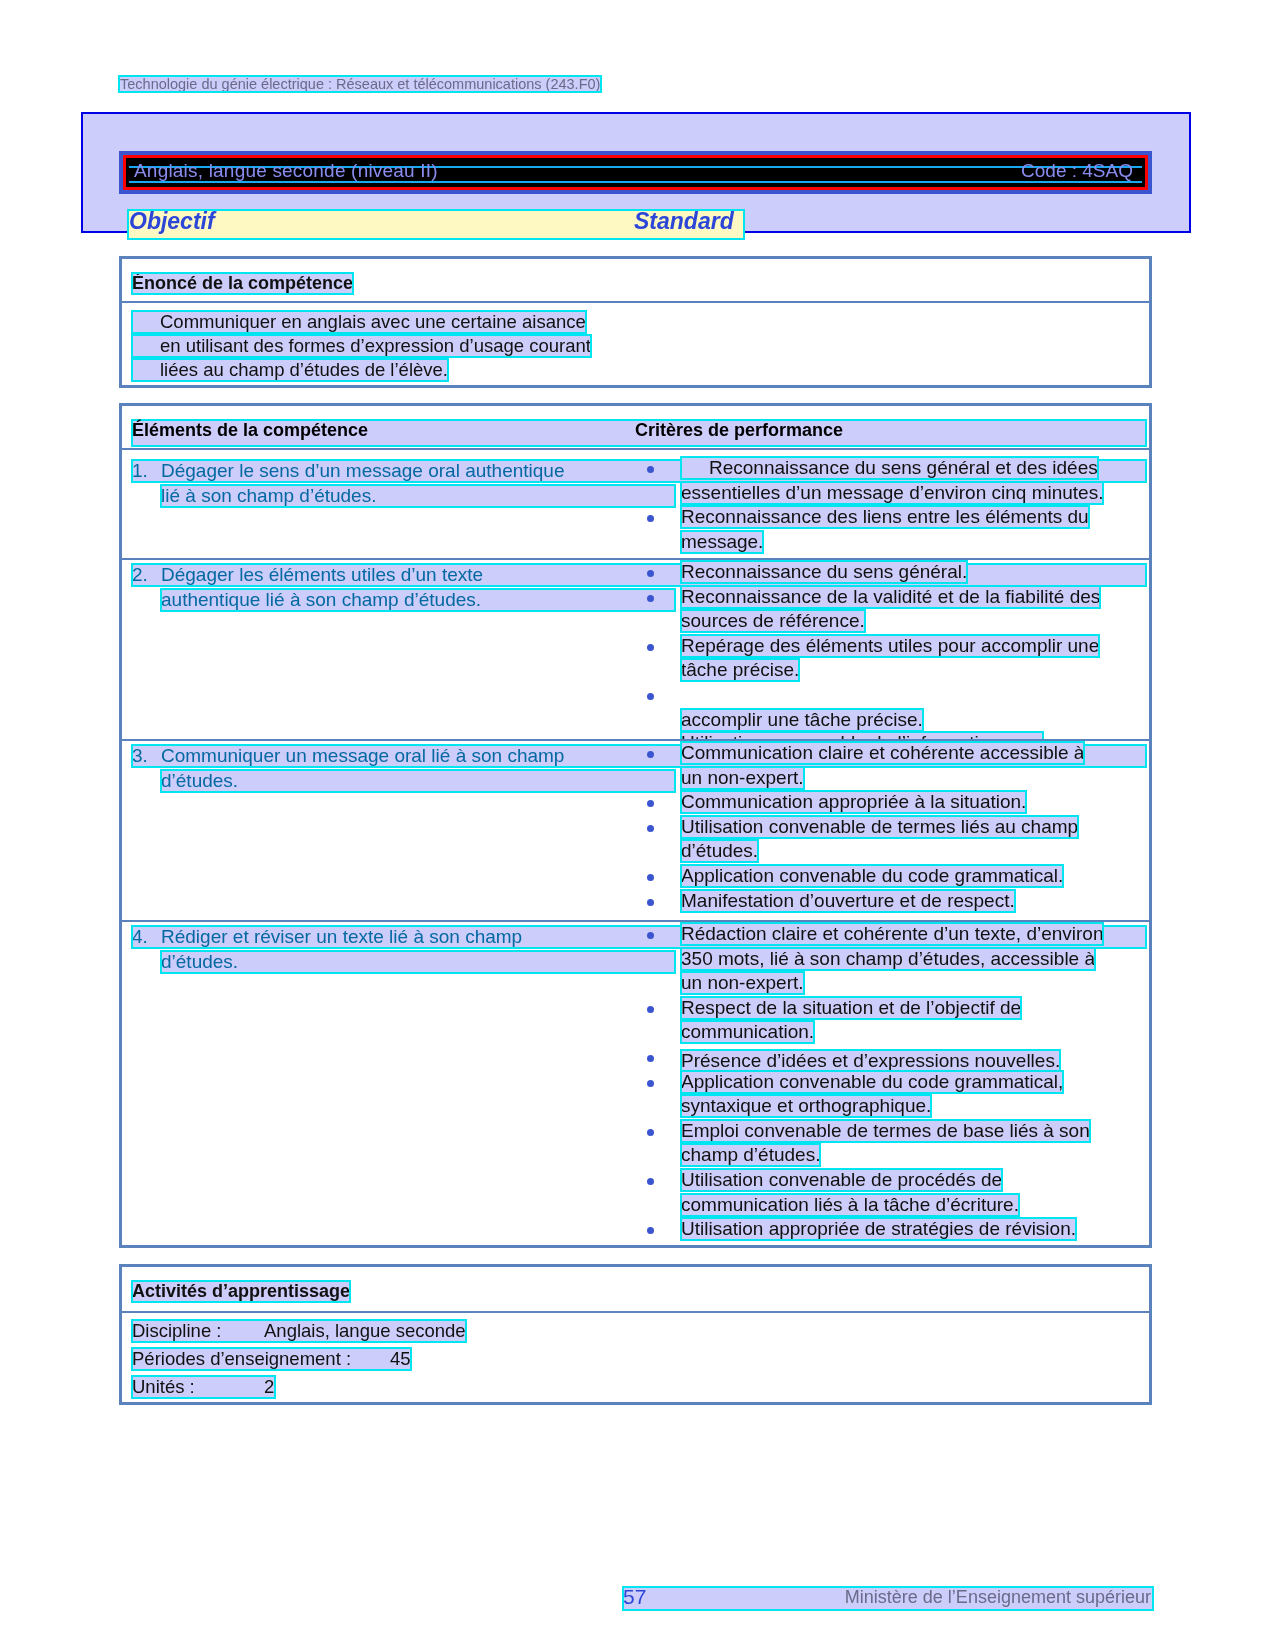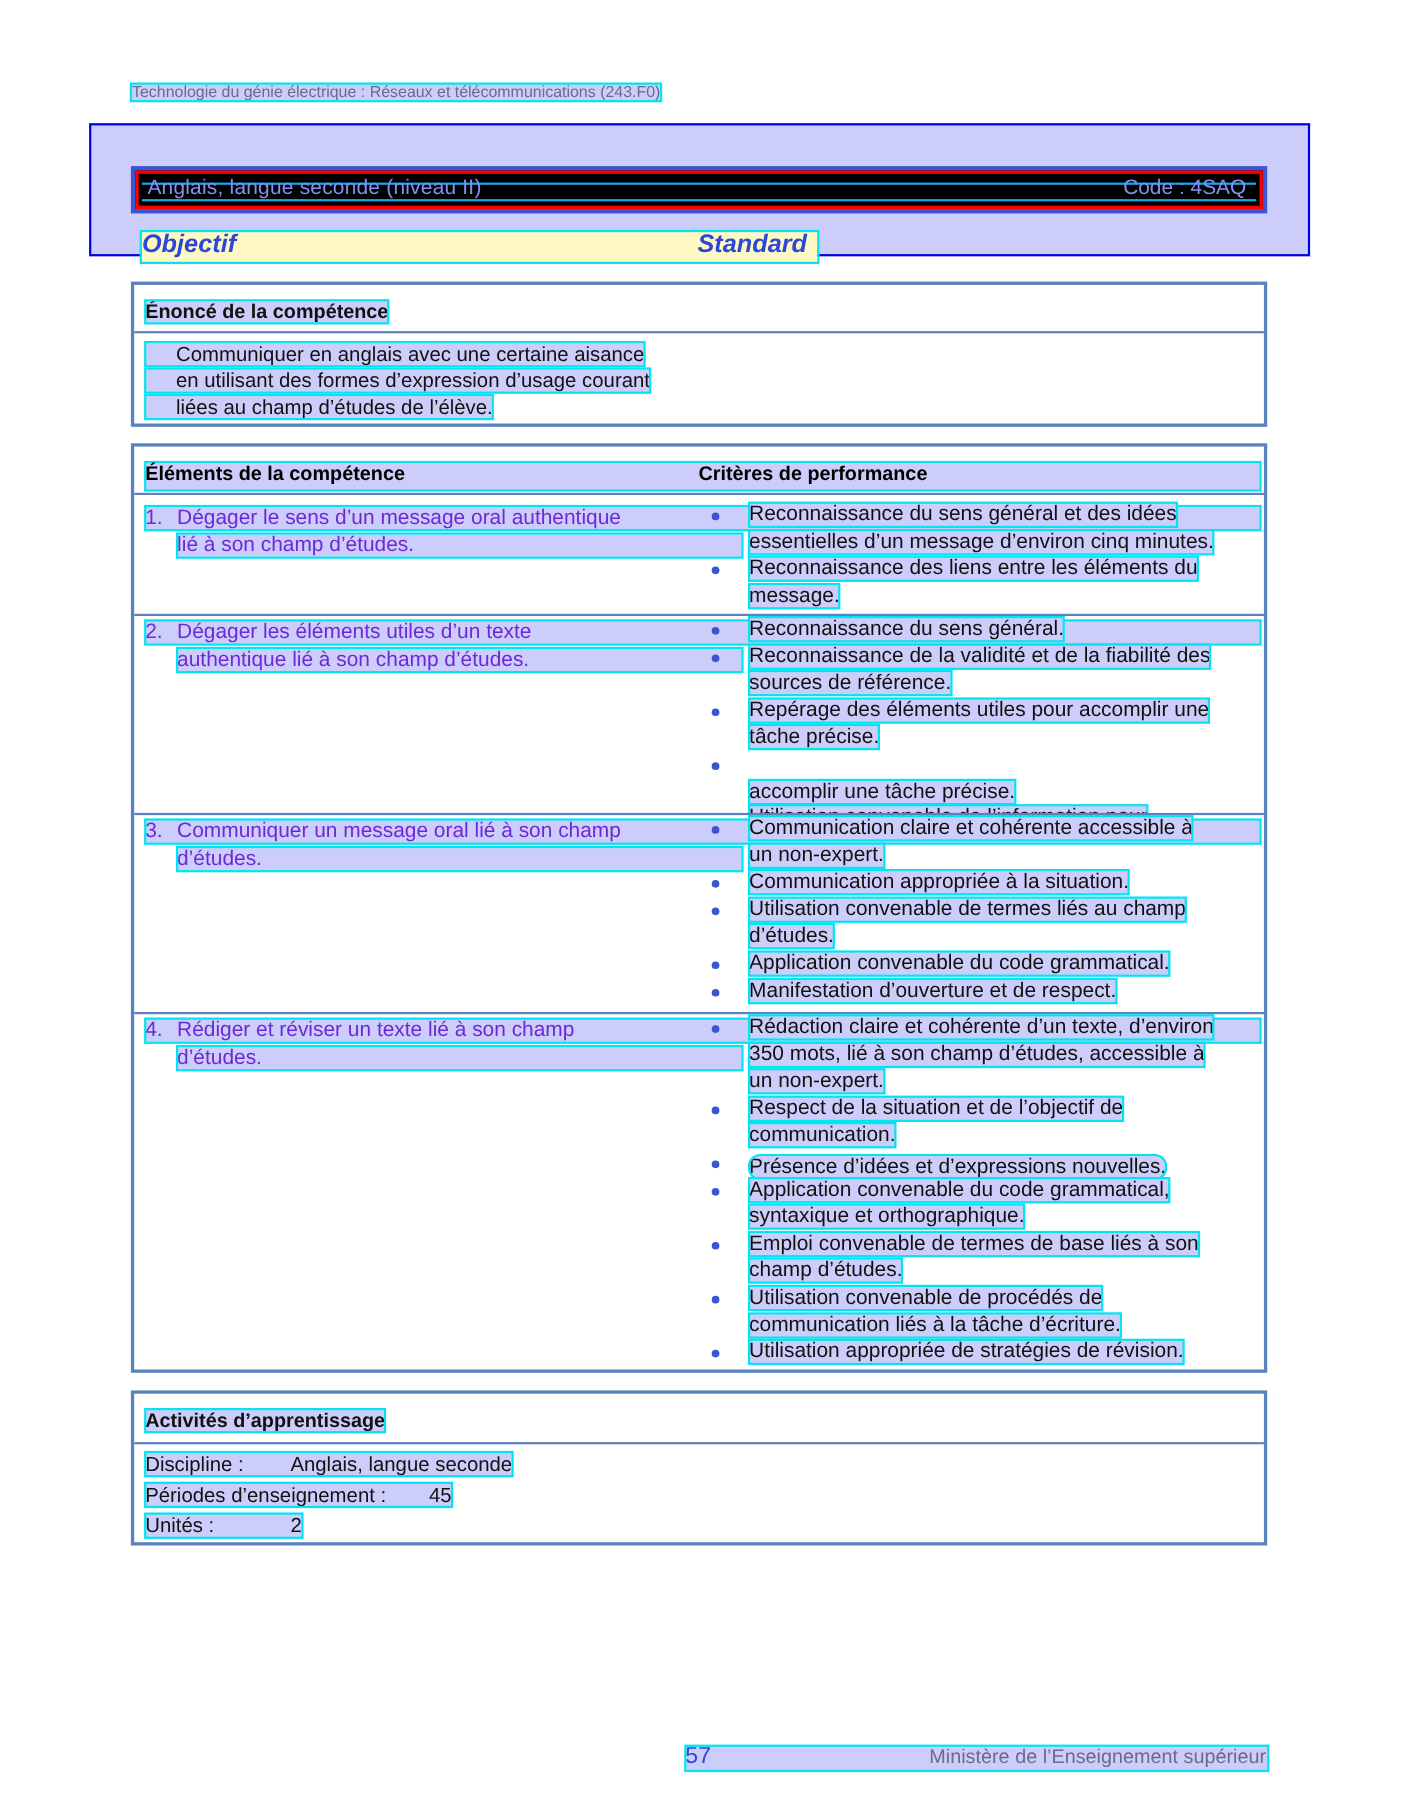--- a/index.html
+++ b/index.html
@@ -62,21 +62,21 @@
   #statement-box .divider { position: absolute; left: 0; right: 0; top: 42px; }
   .stmt-line { position: absolute; left: 10px; font-size: 18.5px; color: #111; padding-left: 28px; }
 
   #elements-box { top: 403px; height: 845px; }
   #elements-header-row { position: absolute; left: 10px; top: 14px; width: 1014px; height: 26px; }
   #elements-header { position: absolute; left: 0; top: 0; font-size: 18px; font-weight: bold; }
   #criteria-header { position: absolute; left: 503px; top: 0; font-size: 18px; font-weight: bold; }
 
   .row-divider { position: absolute; left: 0; right: 0; border-top: 2px solid #5a82bd; }
 
-  .elem-line { position: absolute; font-size: 19px; color: #6d28d9; }
+  .elem-line { position: absolute; font-size: 19px; color: #0369a1; }
   .elem-num { display: inline-block; width: 29px; }
 
   .crit { position: absolute; left: 514px; width: 514px; }
   .crit-line { position: absolute; left: 45px; font-size: 19px; color: #111; white-space: nowrap; }
   .bullet {
     position: absolute; left: 11px; width: 7px; height: 7px; border-radius: 50%;
     background: #3a55cf;
   }
 
   #activities-box { top: 1264px; height: 141px; }
@@ -128,21 +128,21 @@
     <span id="elements-header">Éléments de la compétence</span>
     <span id="criteria-header">Critères de performance</span>
   </div>
   <div class="row-divider" style="top:42px"></div>
   <div id="rows">
       <div>
         <div class="elem-line hl" style="top: 54px; left: 10px; width: 1014px;"><span class="elem-num">1.</span><span>Dégager le sens d’un message oral authentique</span></div>
         <div class="elem-line hl" style="top: 78.6px; left: 39px; width: 514px;"><span>lié à son champ d’études.</span></div>
         <div class="crit" style="top: 51px;">
           <span class="bullet" style="top: 9px;"></span>
-          <span class="crit-line hl" style="top: 0px;">Reconnaissance du sens général et des idées</span>
+          <span class="crit-line hl" style="top: 0px; padding-left: 28px;">Reconnaissance du sens général et des idées</span>
           <span class="crit-line hl" style="top: 24.6px;">essentielles d’un message d’environ cinq minutes.</span>
         </div>
         <div class="crit" style="top: 100.2px;">
           <span class="bullet" style="top: 9px;"></span>
           <span class="crit-line hl" style="top: 0px;">Reconnaissance des liens entre les éléments du</span>
           <span class="crit-line hl" style="top: 24.6px;">message.</span>
         </div>
       </div>
       <div class="row-divider" style="top: 152px;"></div>
       <div>
@@ -205,21 +205,21 @@
           <span class="crit-line hl" style="top: 24.6px;">350 mots, lié à son champ d’études, accessible à</span>
           <span class="crit-line hl" style="top: 49.2px;">un non-expert.</span>
         </div>
         <div class="crit" style="top: 590.8px;">
           <span class="bullet" style="top: 9px;"></span>
           <span class="crit-line hl" style="top: 0px;">Respect de la situation et de l’objectif de</span>
           <span class="crit-line hl" style="top: 24.6px;">communication.</span>
         </div>
         <div class="crit" style="top: 640px;">
           <span class="bullet" style="top: 9px;"></span>
-          <span class="crit-line hl" style="top: 4px; border-radius: 10px;">Présence d’idées et d’expressions nouvelles.</span>
+          <span class="crit-line hl" style="top: 4px;">Présence d’idées et d’expressions nouvelles.</span>
         </div>
         <div class="crit" style="top: 664.6px;">
           <span class="bullet" style="top: 9px;"></span>
           <span class="crit-line hl" style="top: 0px;">Application convenable du code grammatical,</span>
           <span class="crit-line hl" style="top: 24.6px;">syntaxique et orthographique.</span>
         </div>
         <div class="crit" style="top: 713.8px;">
           <span class="bullet" style="top: 9px;"></span>
           <span class="crit-line hl" style="top: 0px;">Emploi convenable de termes de base liés à son</span>
           <span class="crit-line hl" style="top: 24.6px;">champ d’études.</span>

